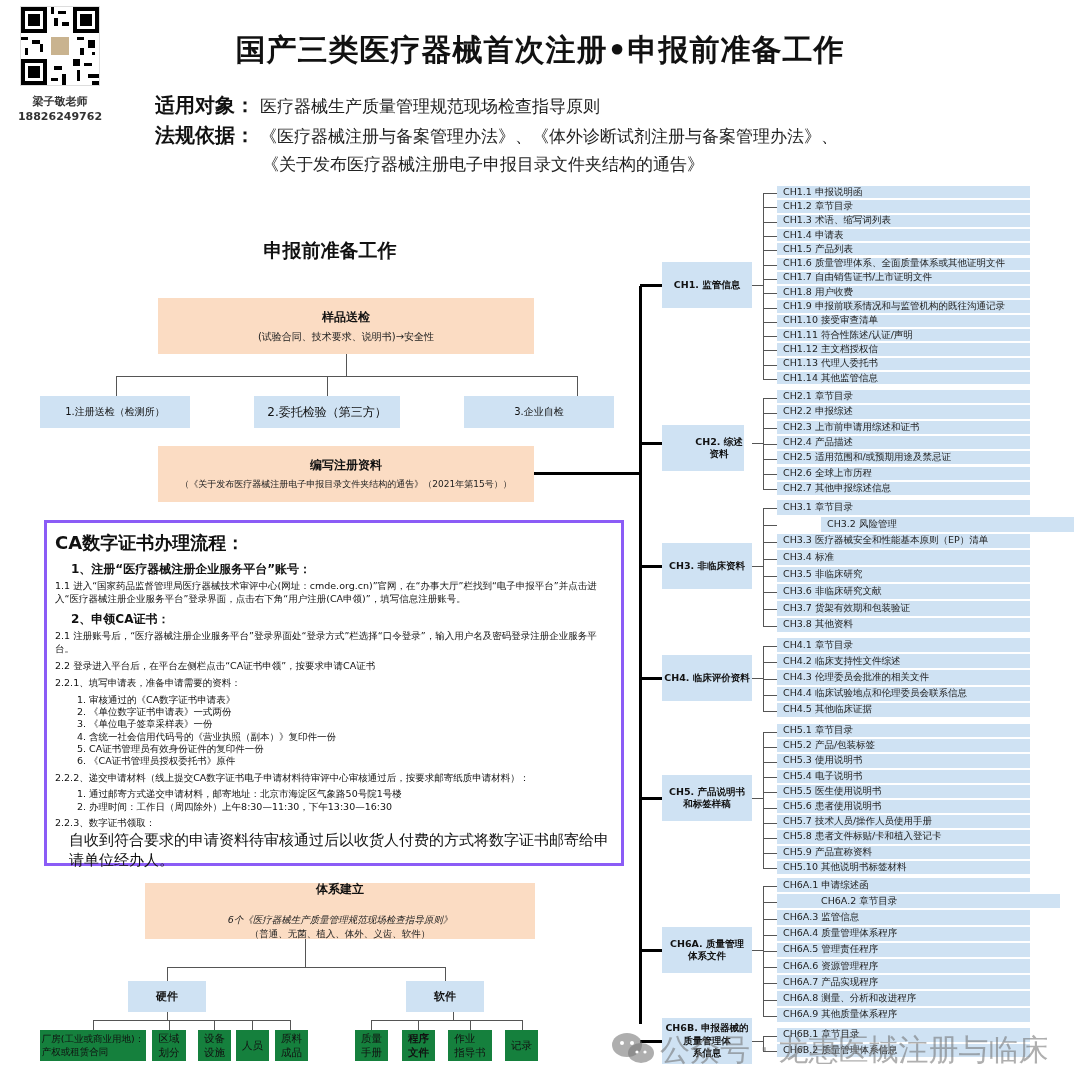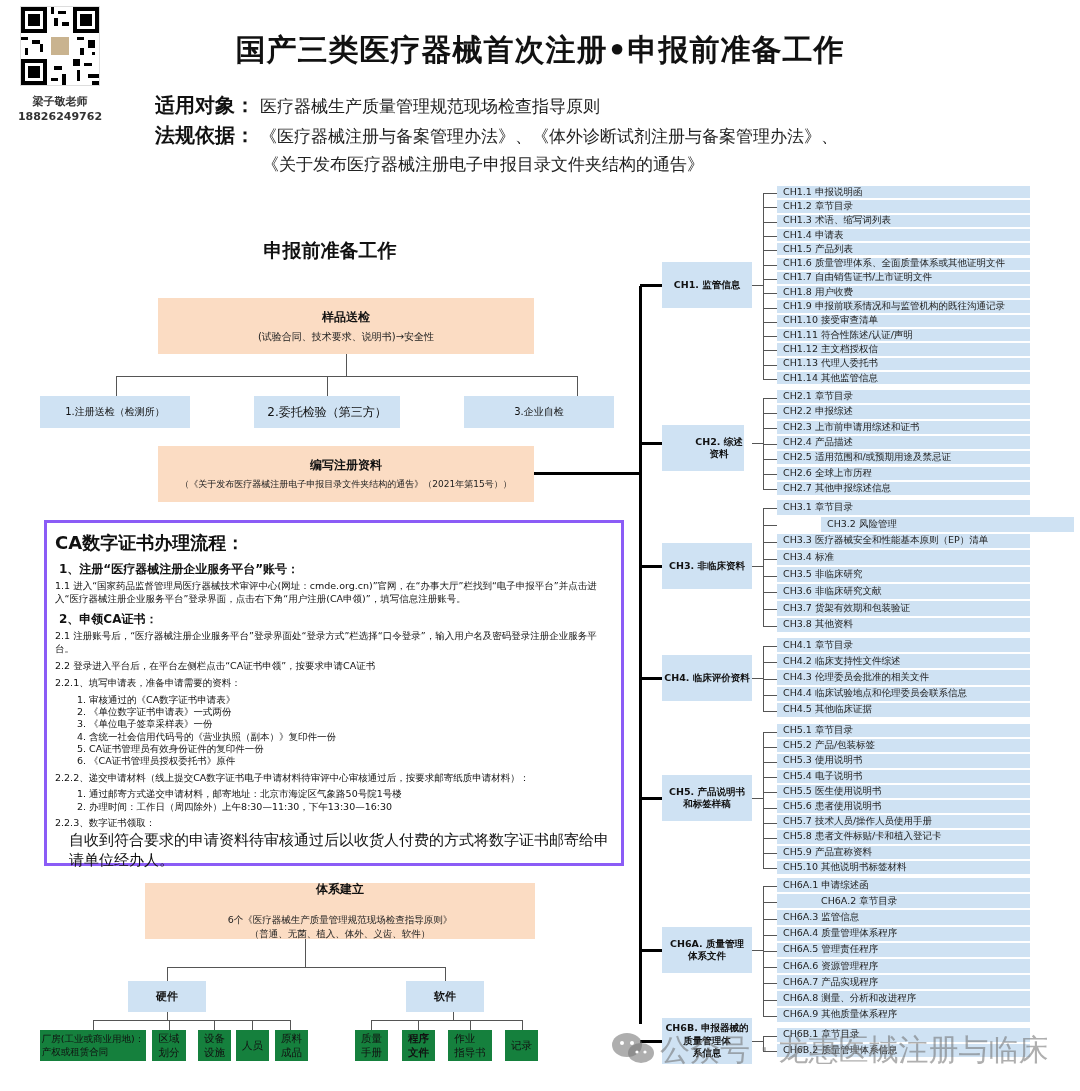--- a/index.html
+++ b/index.html
@@ -23,21 +23,21 @@
   .blue { background: #cfe2f3; }
   .box { display: flex; flex-direction: column; align-items: center; justify-content: center; text-align: center; }
   .box .t { font-size: 12px; font-weight: bold; }
   .box .s { font-size: 10px; color: #222; margin-top: 4px; }
 
   .line { background: #555; position: absolute; }
   .thick { background: #000; position: absolute; }
 
   .ca-box { left: 44px; top: 520px; width: 580px; height: 346px; border: 3px solid #8b5cf6; padding: 8px 8px; font-size: 10px; line-height: 1.35; }
   .ca-title { font-size: 18px; font-weight: bold; margin-bottom: 6px; }
-  .ca-h { font-size: 12px; font-weight: bold; margin: 5px 4px 3px; }
+  .ca-h { font-size: 12px; font-weight: bold; margin: 5px 16px 3px; }
   .ca-p { font-size: 9.5px; margin: 2px 0 4px; }
   .ca-list { padding-left: 22px; font-size: 9.5px; margin: 2px 0 4px; }
   .ca-list div { line-height: 1.3; }
   .ca-indent { padding-left: 22px; font-size: 15px; }
 
   .cat { background: #cfe2f3; font-size: 9.5px; font-weight: bold; display: flex; align-items: center; justify-content: center; text-align: center; line-height: 1.3; }
   .item { background: #cfe2f3; border-bottom: 2px solid #fff; font-size: 9.5px; padding-left: 6px; display: flex; align-items: center; white-space: nowrap; overflow: hidden; color: #222; }
 
   .leaf { background: #15803d; display: flex; align-items: center; justify-content: center; text-align: left; font-size: 10.5px; line-height: 1.3; }
 
@@ -146,21 +146,21 @@
   <div class="ca-list">
     <div>1.  通过邮寄方式递交申请材料，邮寄地址：北京市海淀区气象路50号院1号楼</div>
     <div>2.  办理时间：工作日（周四除外）上午8:30—11:30，下午13:30—16:30</div>
   </div>
   <div class="ca-p" style="margin-bottom:0;">2.2.3、数字证书领取：</div>
   <div class="ca-indent" style="padding-left:14px;">自收到符合要求的申请资料待审核通过后以收货人付费的方式将数字证书邮寄给申请单位经办人。</div>
 </div>
 
 <div class="abs box peach" style="left:145px;top:883px;width:390px;height:56px;">
   <div class="t">体系建立</div>
-  <div class="s" style="margin-top:16px;font-size:9.5px;">6个《医疗器械生产质量管理规范现场检查指导原则》</div>
+  <div class="s" style="margin-top:16px;font-size:9.5px;font-style:italic;">6个《医疗器械生产质量管理规范现场检查指导原则》</div>
   <div class="s" style="margin-top:1px;font-size:9.5px;">（普通、无菌、植入、体外、义齿、软件）</div>
 </div>
 <div class="line" style="left:305px;top:939px;width:1px;height:28px;"></div>
 <div class="line" style="left:167px;top:967px;width:278px;height:1px;"></div>
 <div class="line" style="left:167px;top:967px;width:1px;height:14px;"></div>
 <div class="line" style="left:445px;top:967px;width:1px;height:14px;"></div>
 
 <div class="abs box blue" style="left:128px;top:981px;width:78px;height:31px;">
 
   <div style="font-size:11px;font-weight:bold;">硬件</div>
@@ -316,21 +316,21 @@
     <div class="line" style="left: 763px; top: 868.4px; width: 14px; height: 1px;"></div>
     <div class="abs item" style="left: 777px; top: 860.8px; width: 253px; height: 15.2px;">CH5.10  其他说明书标签材料</div>
     <div class="thick" style="left: 640px; top: 949px; width: 22px; height: 3px;"></div>
     <div class="abs cat" style="left: 662px; top: 927px; width: 90px; height: 46px; white-space: pre-line;">CH6A. 质量管理
 体系文件</div>
     <div class="line" style="left: 752px; top: 950px; width: 11px; height: 1px;"></div>
     <div class="line" style="left: 763px; top: 886.1px; width: 1px; height: 129.6px;"></div>
     <div class="line" style="left: 763px; top: 886.1px; width: 14px; height: 1px;"></div>
     <div class="abs item" style="left: 777px; top: 878px; width: 253px; height: 16.2px;">CH6A.1  申请综述函</div>
     <div class="line" style="left: 763px; top: 902.3px; width: 14px; height: 1px;"></div>
-    <div class="abs item" style="left: 777px; top: 894.2px; width: 253px; height: 16.2px; padding-left: 44px;">CH6A.2  章节目录</div>
+    <div class="abs item" style="left: 777px; top: 894.2px; width: 283px; height: 16.2px; padding-left: 44px;">CH6A.2  章节目录</div>
     <div class="line" style="left: 763px; top: 918.5px; width: 14px; height: 1px;"></div>
     <div class="abs item" style="left: 777px; top: 910.4px; width: 253px; height: 16.2px;">CH6A.3  监管信息</div>
     <div class="line" style="left: 763px; top: 934.7px; width: 14px; height: 1px;"></div>
     <div class="abs item" style="left: 777px; top: 926.6px; width: 253px; height: 16.2px;">CH6A.4  质量管理体系程序</div>
     <div class="line" style="left: 763px; top: 950.9px; width: 14px; height: 1px;"></div>
     <div class="abs item" style="left: 777px; top: 942.8px; width: 253px; height: 16.2px;">CH6A.5  管理责任程序</div>
     <div class="line" style="left: 763px; top: 967.1px; width: 14px; height: 1px;"></div>
     <div class="abs item" style="left: 777px; top: 959px; width: 253px; height: 16.2px;">CH6A.6  资源管理程序</div>
     <div class="line" style="left: 763px; top: 983.3px; width: 14px; height: 1px;"></div>
     <div class="abs item" style="left: 777px; top: 975.2px; width: 253px; height: 16.2px;">CH6A.7  产品实现程序</div>

